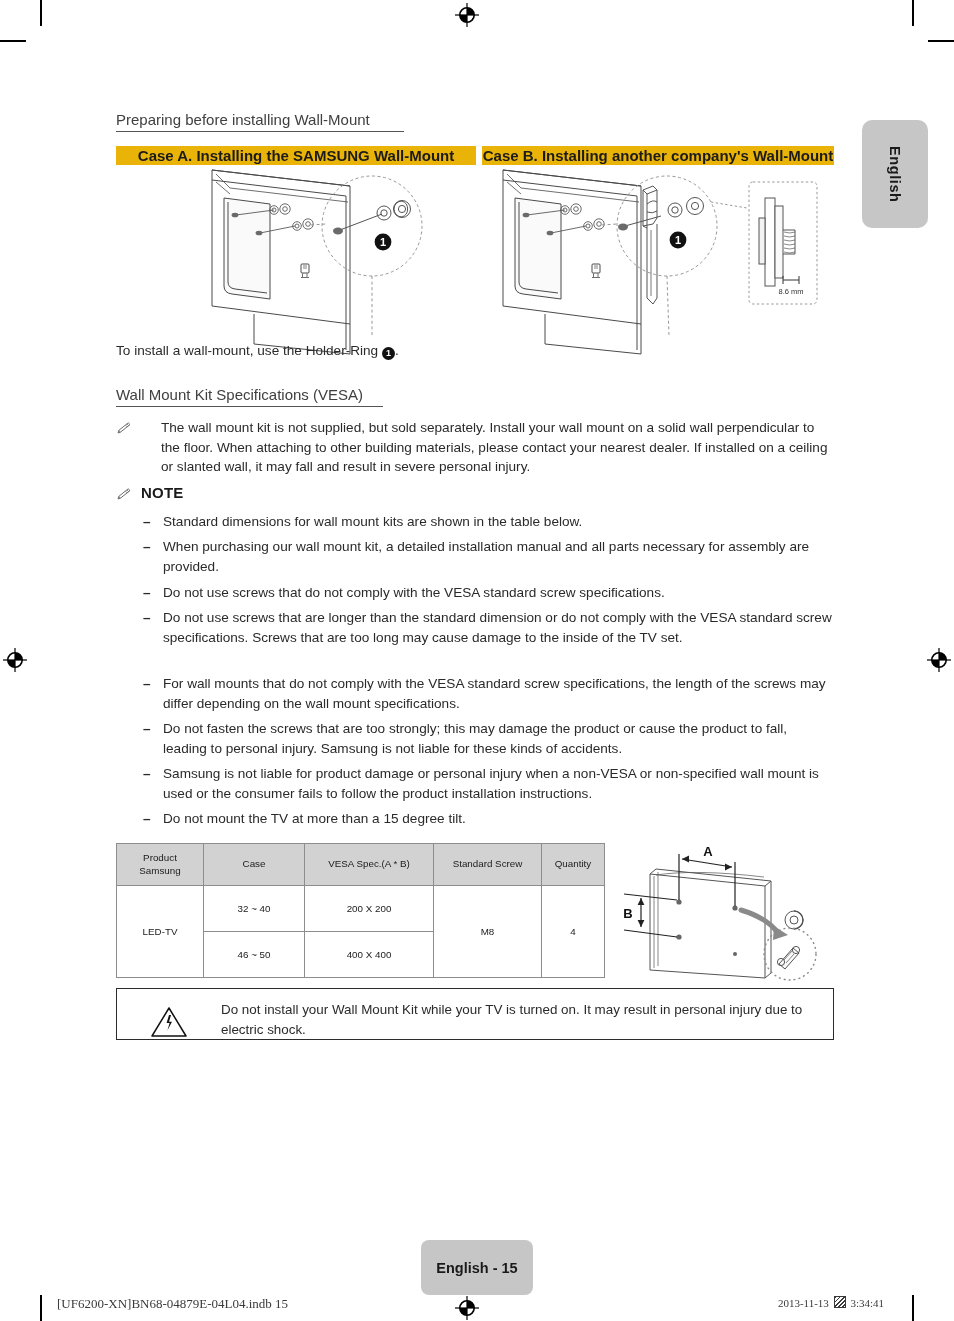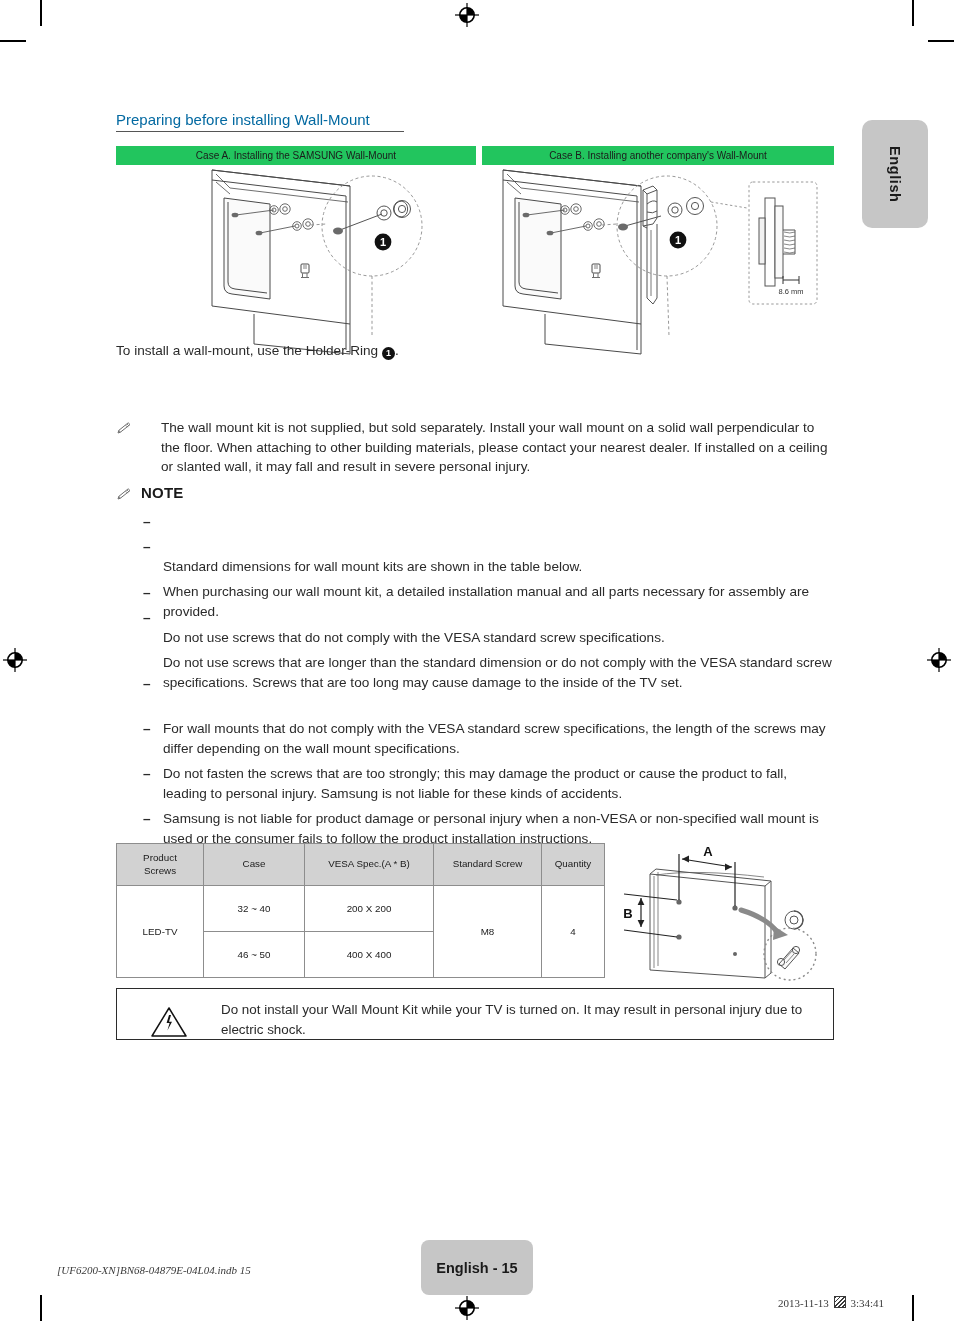--- a/index.html
+++ b/index.html
@@ -26,52 +26,52 @@
     display:flex;align-items:center;justify-content:center;
   }
   .lang-tab span{
     font-size:14.5px;font-weight:bold;color:#1a1a1a;
     writing-mode:vertical-rl;letter-spacing:.6px;
   }
 
   
   .h-sec{
     position:absolute;
-    font-size:15px;color:#0369a1;
+    font-size:15px;color:#404040;
     padding-bottom:3px;
     border-bottom:1.2px solid #555;
     display:inline-block;
     white-space:nowrap;
   }
 
   
   .case-bar{position:absolute;left:116px;top:146px;width:718px;height:19px;display:flex;gap:6px;}
   .case-cell{
-    background:#22c55e;height:100%;
+    background:#eab308;height:100%;
     display:flex;align-items:center;justify-content:center;
-    font-size:10px;color:#1b1b1b;
+    font-size:15px;color:#1b1b1b;font-weight:bold;
   }
   .case-a{width:360px;}
   .case-b{width:352px;}
 
   
   .fig{position:absolute;}
   .fig svg{display:block;overflow:visible;}
 
   
   .ptext{position:absolute;font-size:13.6px;line-height:19.5px;color:#2a2a2a;}
 
   .note-item{position:absolute;display:flex;gap:8px;}
   .note-ico{width:16px;flex:0 0 16px;padding-top:2px;}
   .note-body{font-size:13.6px;line-height:19.6px;color:#2a2a2a;margin-left:20px;}
   .note-title{font-size:15px;font-weight:bold;color:#1a1a1a;letter-spacing:.2px;}
 
   .dash-item{position:absolute;display:flex;gap:11px;}
   .dash{flex:0 0 9px;font-size:13.6px;line-height:19.6px;color:#2a2a2a;font-weight:bold;}
-  .dash-body{font-size:13.6px;line-height:19.6px;color:#2a2a2a;margin-top:45px;}
+  .dash-body{font-size:13.6px;line-height:19.6px;color:#2a2a2a;}
 
   
   .spec{
     position:absolute;left:116px;top:843px;
     border-collapse:collapse;
     font-size:9.8px;color:#1b1b1b;
   }
   .spec th,.spec td{
     border:1px solid #8d8d8d;
     text-align:center;vertical-align:middle;
@@ -95,21 +95,21 @@
   .caution-ico{flex:0 0 104px;display:flex;align-items:center;justify-content:center;}
   .caution-txt{font-size:13.4px;line-height:19.4px;color:#2a2a2a;padding-right:14px;}
 
   
   .page-badge{
     position:absolute;left:421px;top:1240px;width:112px;height:55px;
     background:#c6c6c6;border-radius:8px;
     display:flex;align-items:center;justify-content:center;
   }
   .page-badge span{font-size:14.5px;font-weight:bold;color:#1a1a1a;}
-  .foot-l{position:absolute;left:57px;top:1264px;font-family:"Liberation Serif",serif;font-size:11px;color:#3a3a3a;white-space:nowrap;font-style:italic;}
+  .foot-l{position:absolute;left:57px;top:1296px;font-family:"Liberation Serif",serif;font-size:13px;color:#3a3a3a;white-space:nowrap;}
   .foot-r{position:absolute;right:70px;top:1296px;font-family:"Liberation Serif",serif;font-size:11px;color:#3a3a3a;white-space:nowrap;}
   .tofu{
     display:inline-block;width:10px;height:10px;
     border:1px solid #3a3a3a;
     background:repeating-linear-gradient(135deg,#3a3a3a 0 1.2px,#fff 1.2px 3px);
     vertical-align:-1px;margin:0 2px;
   }
   .circnum{
     display:inline-block;width:13px;height:13px;border-radius:50%;
     background:#111;color:#fff;font-size:9px;line-height:13px;
@@ -320,20 +320,21 @@
         <line x1="302" y1="108" x2="302" y2="116"></line>
       </g>
       <text x="294" y="126" text-anchor="middle" font-family="'Liberation Sans',sans-serif" font-size="7.5" fill="#333">8.6 mm</text>
     </svg>
   </div>
 
   <div class="ptext" style="left:116px;top:341px;">
     <span>To install a wall-mount, use the Holder-Ring </span><span class="circnum">1</span><span>.</span>
   </div>
 
+  <div class="h-sec" style="left:116px;top:386px;width:267px;">Wall Mount Kit Specifications (VESA)</div>
 
   <div class="note-item" style="left:117px;top:418px;width:716px;">
     <div class="note-ico">
       <svg width="15" height="12" viewBox="0 0 15 12">
         <g fill="none" stroke="#6e6e6e" stroke-width="1">
           <path d="M1 11 L3.4 10.2 L13 2.6 L11.2 .8 L1.8 8.4 Z"></path>
           <path d="M3.4 10.2 L1.8 8.4"></path>
           <path d="M10 2 L12 4" stroke-width=".8"></path>
           <path d="M8.6 3.2 L10.6 5.2" stroke-width=".8"></path>
         </g>
@@ -394,21 +395,21 @@
   <div class="dash-item" style="left:143px;top:809px;width:690px;">
     <div class="dash">–</div>
     <div class="dash-body">Do not mount the TV at more than a 15 degree tilt.</div>
   </div>
 
   <table class="spec">
     <thead>
       <tr>
         <th class="c1">
           <div>Product</div>
-          <div>Screws</div>
+          <div>Samsung</div>
         </th>
         <th class="c2">Case</th>
         <th class="c3">VESA Spec.(A * B)</th>
         <th class="c4">Standard Screw</th>
         <th class="c5">Quantity</th>
       </tr>
     </thead>
     <tbody>
       <tr>
         <td class="c1" rowspan="2">LED-TV</td>

